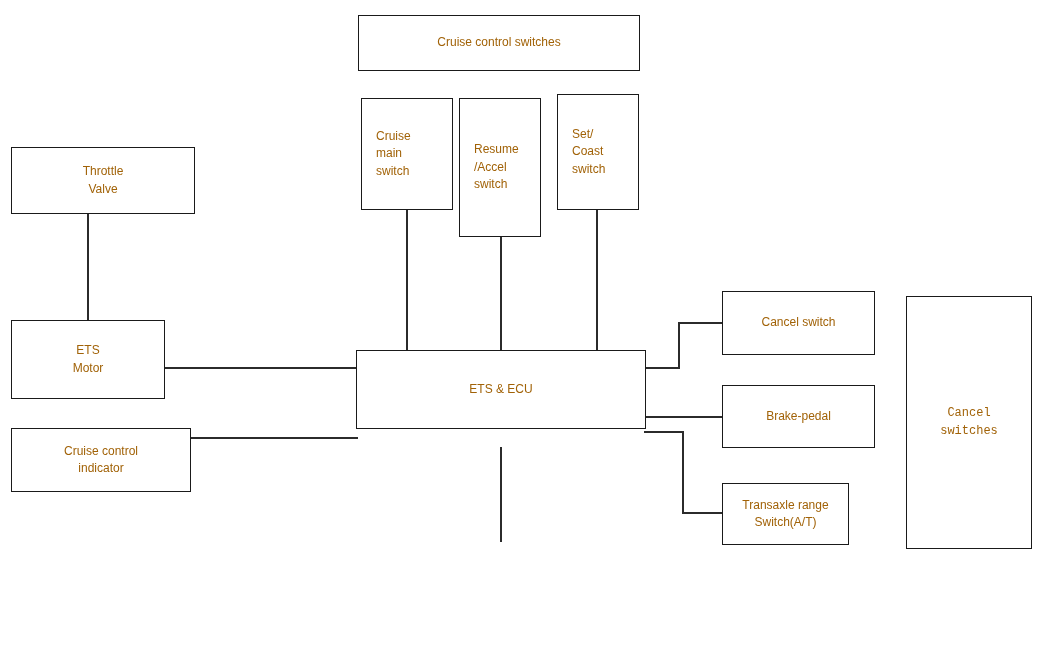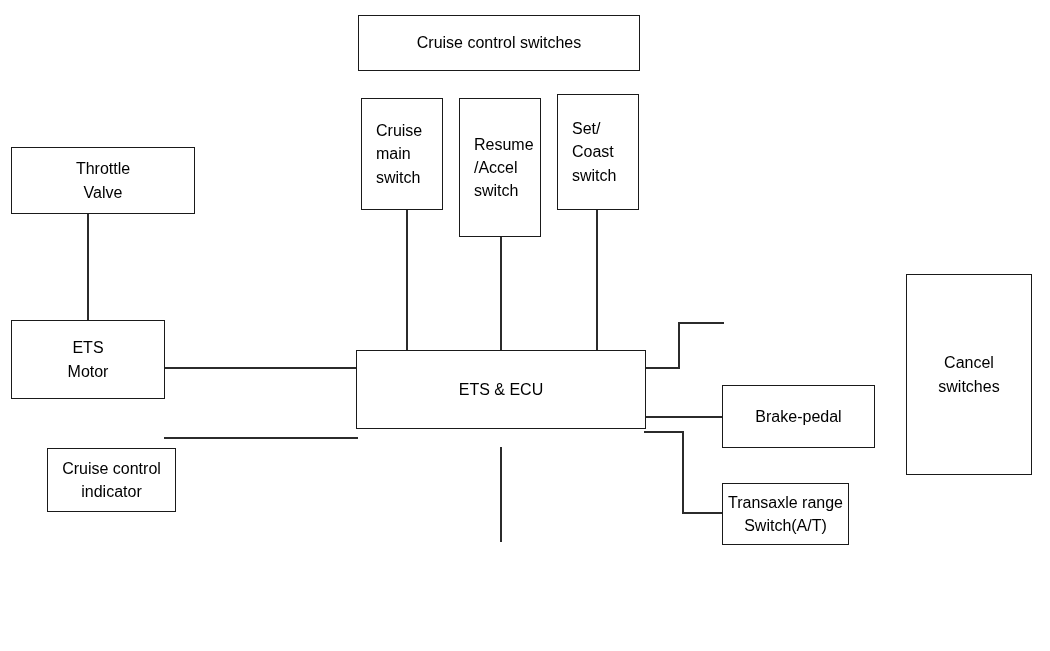--- a/index.html
+++ b/index.html
@@ -24,23 +24,23 @@
     box-sizing: border-box;
     border: 1.6px solid #1a1a1a;
     background: #ffffff;
     display: flex;
     align-items: center;
     z-index: 2;
   }
   .node .node-label {
     display: block;
     width: 100%;
-    font-size: 16px;
+    font-size: 12px;
     line-height: 1.45;
-    color: #000000;
+    color: #a16207;
     white-space: pre-line;
   }
   .node.center-text {
     justify-content: center;
     text-align: center;
   }
   .node.center-text .node-label {
     text-align: center;
   }
   .node.left-text {
@@ -88,21 +88,21 @@
   <div class="connector h" style="left:644px; top:416px; width:80px;"></div>
 
   <div class="connector h" style="left:644px; top:431px; width:40px;"></div>
   <div class="connector v" style="left:682px; top:431px; height:83px;"></div>
   <div class="connector h" style="left:682px; top:512px; width:42px;"></div>
 
   <div class="node center-text" style="left:358px; top:15px; width:282px; height:56px;">
     <span class="node-label">Cruise control switches</span>
   </div>
 
-  <div class="node left-text" style="left:361px; top:98px; width:82px; height:112px;">
+  <div class="node left-text" style="left:361px; top:98px; width:92px; height:112px;">
     <span class="node-label">Cruise
 main
 switch</span>
   </div>
 
   <div class="node left-text" style="left:459px; top:98px; width:82px; height:139px;">
     <span class="node-label">Resume
 /Accel
 switch</span>
   </div>
@@ -116,38 +116,41 @@
   <div class="node center-text" style="left:11px; top:147px; width:184px; height:67px;">
     <span class="node-label">Throttle
 Valve</span>
   </div>
 
   <div class="node center-text" style="left:11px; top:320px; width:154px; height:79px;">
     <span class="node-label">ETS
 Motor</span>
   </div>
 
-  <div class="node center-text" style="left:11px; top:448px; width:129px; height:64px;margin-left:36px;">
+  <div class="node center-text" style="left:11px; top:428px; width:180px; height:64px;">
     <span class="node-label">Cruise control
 indicator</span>
   </div>
 
   <div class="node center-text" style="left:356px; top:350px; width:290px; height:79px;">
     <span class="node-label">ETS &amp; ECU</span>
   </div>
 
 
+  <div class="node center-text" style="left:722px; top:291px; width:153px; height:64px;">
+    <span class="node-label">Cancel switch</span>
+  </div>
 
   <div class="node center-text" style="left:722px; top:385px; width:153px; height:63px;">
     <span class="node-label">Brake-pedal</span>
   </div>
 
   <div class="node center-text" style="left:722px; top:483px; width:127px; height:62px;">
     <span class="node-label">Transaxle range
 Switch(A/T)</span>
   </div>
 
-  <div class="node center-text" style="left:906px; top:274px; width:126px; height:201px;">
+  <div class="node center-text" style="left:906px; top:296px; width:126px; height:253px;font-family:Liberation Mono, monospace;">
     <span class="node-label">Cancel
 switches</span>
   </div>
 
 </div>
 
 </body></html>

